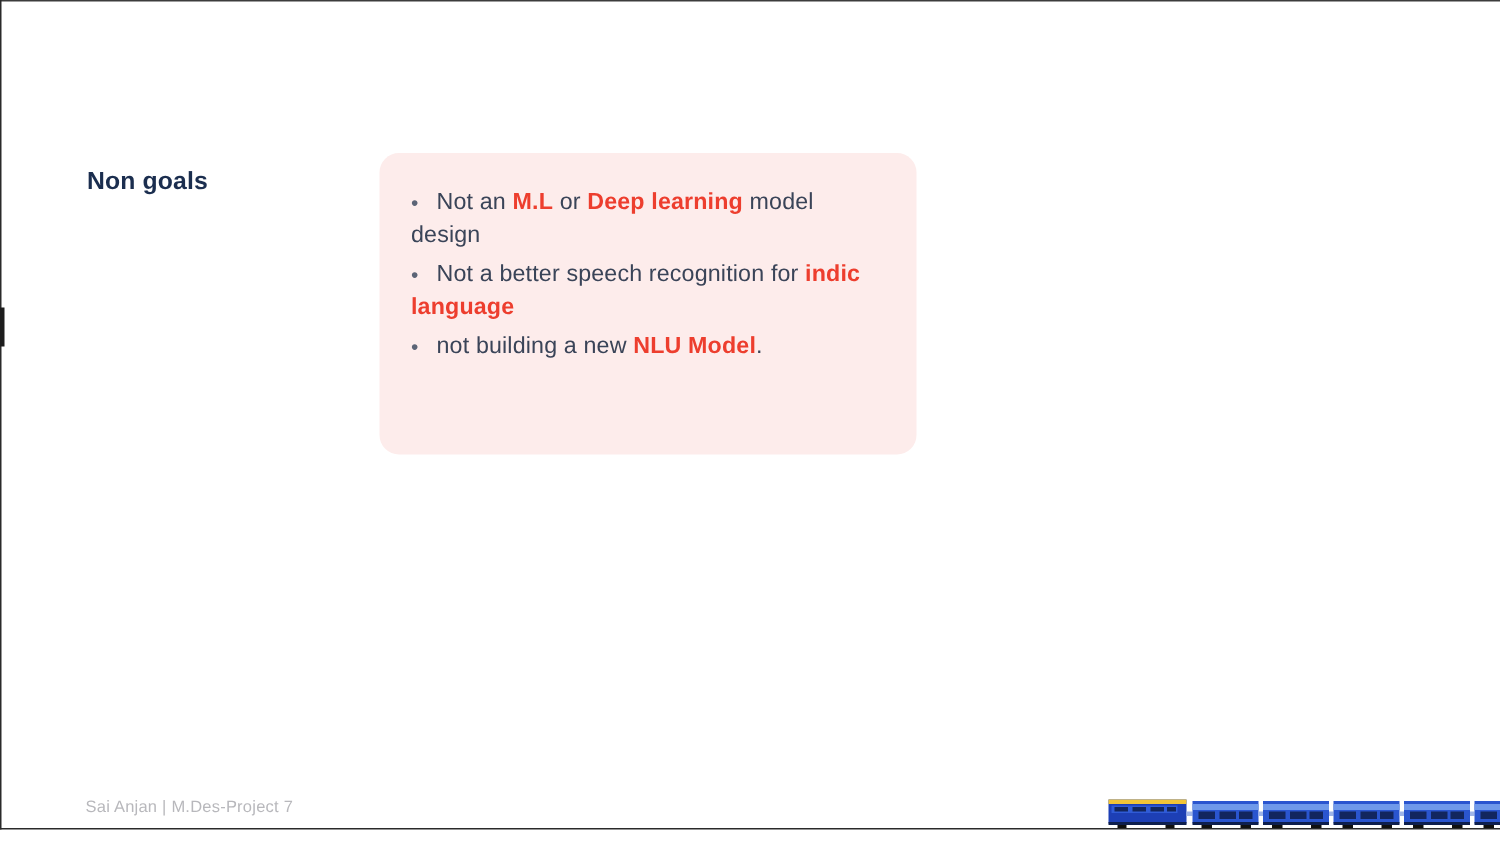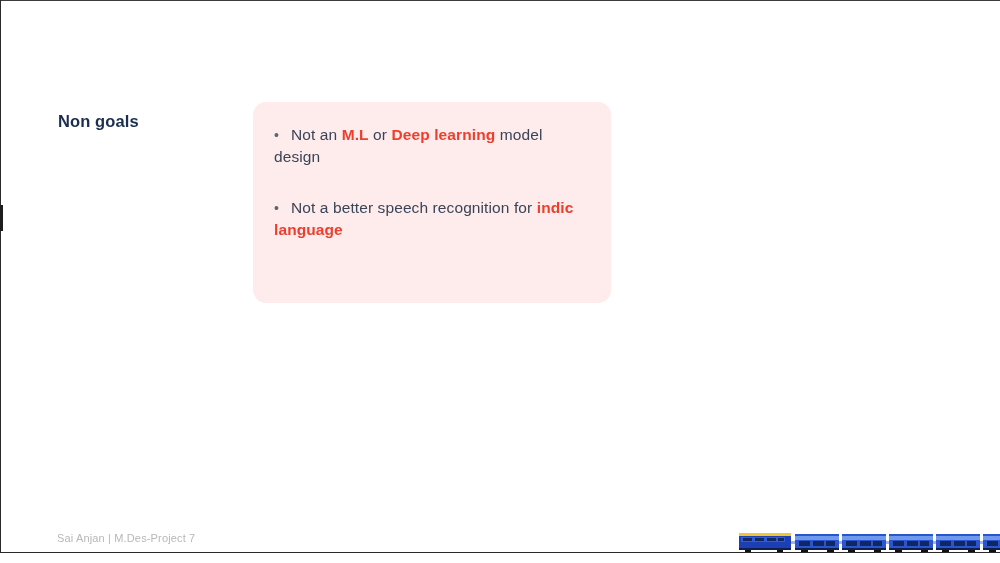--- a/index.html
+++ b/index.html
@@ -76,21 +76,21 @@
     box-sizing: border-box;
     padding: 22px 24px 0 21px;
   }
   .bullet-row {
     position: relative;
     font-size: 15.5px;
     line-height: 22px;
     color: #3a4458;
     letter-spacing: 0.1px;
   }
-  .bullet-row + .bullet-row { margin-top: 29px; }
+  .bullet-row + .bullet-row { margin-top: 4px; }
   .b-dot {
     display: inline-block;
     width: 17px;
     color: #5c6476;
     font-size: 14px;
     vertical-align: top;
   }
   .b-text { display: inline; }
   .hl {
     color: #ed3e2e;
@@ -132,20 +132,23 @@
 
   <div class="card">
     <div class="bullet-row">
       <span class="b-dot">•</span><span class="b-text"><span>Not an </span><span class="hl">M.L</span><span> or </span><span class="hl">Deep learning</span><span> model design</span></span>
     </div>
 
     <div class="bullet-row">
       <span class="b-dot">•</span><span class="b-text"><span>Not a better speech recognition for </span><span class="hl">indic language</span></span>
     </div>
 
+    <div class="bullet-row">
+      <span class="b-dot">•</span><span class="b-text"><span>not building a new </span><span class="hl">NLU Model</span><span>.</span></span>
+    </div>
   </div>
 
   <div class="footer">Sai Anjan | M.Des-Project 7</div>
 
   <div class="train">
     <svg width="263" height="24" viewBox="0 0 263 24" xmlns="http://www.w3.org/2000/svg">
 
       <g>
         <rect x="2" y="4" width="52" height="16" fill="#1d3fb5"></rect>
         <rect x="2" y="4" width="52" height="3" fill="#f2c537"></rect>

